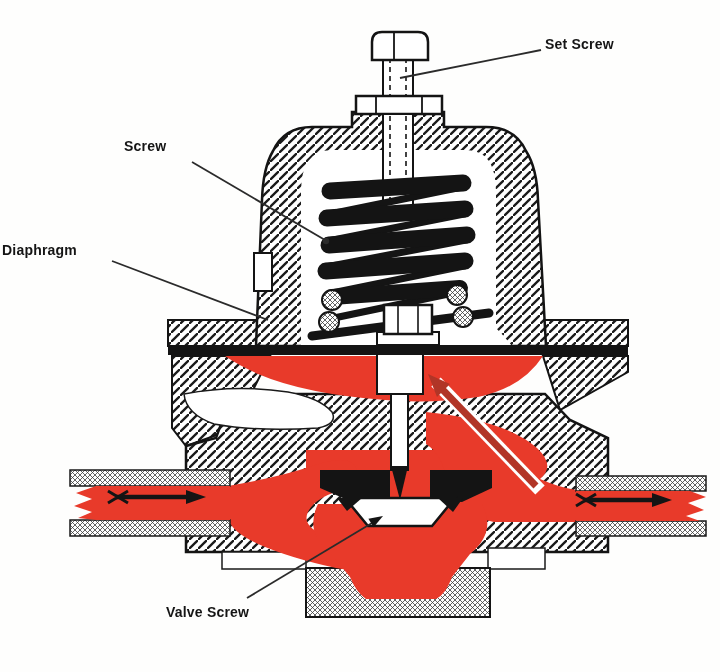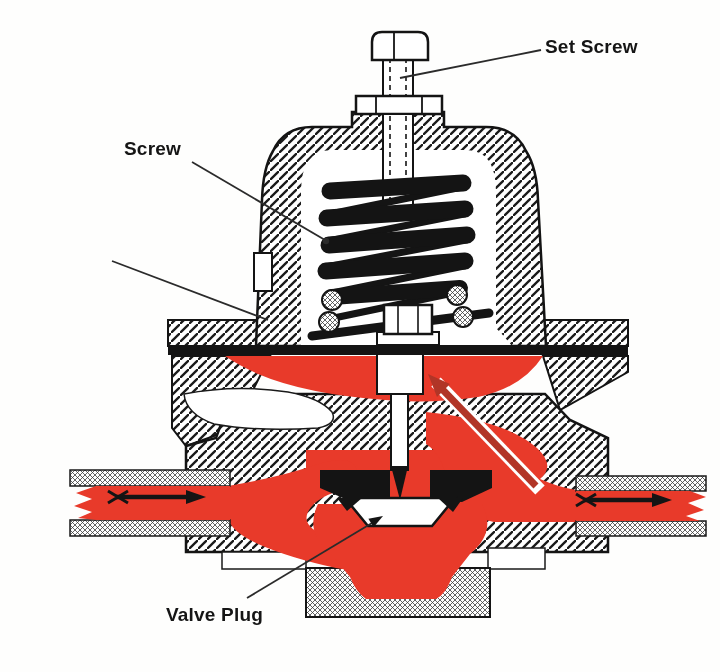--- a/index.html
+++ b/index.html
@@ -7,21 +7,21 @@
     position:relative;
     width:720px;height:672px;
     background:#fefefd;
     overflow:hidden;
     font-family:"Liberation Sans", sans-serif;
   }
   .stage svg{position:absolute;left:0;top:0;}
   .callout{
     position:absolute;
     font-weight:bold;
-    font-size:19px;
+    font-size:14px;
     letter-spacing:.2px;
     color:#151515;
     white-space:nowrap;
     user-select:none;
   }
   .lbl-set-screw{left:545px;top:36px;}
   .lbl-spring{left:124px;top:138px;}
   .lbl-diaphragm{left:2px;top:242px;}
   .lbl-valve-plug{left:166px;top:604px;}
 </style>
@@ -152,14 +152,15 @@
     <path d="M192,162 L325,240"></path>
     <circle cx="326" cy="241" r="3.2" fill="var(--leader)" stroke="none"></circle>
     <path d="M112,261 L268,320"></path>
     <path d="M247,598 L372,523"></path>
     <path d="M383,516 L373.6,527.3 L368.4,518.7 Z" fill="var(--ink)" stroke="none"></path>
   </g>
 </svg>
 
   <div class="callout lbl-set-screw">Set Screw</div>
   <div class="callout lbl-spring">Screw</div>
-  <div class="callout lbl-valve-plug">Valve Plug</div>
+  <div class="callout lbl-diaphragm">Diaphragm</div>
+  <div class="callout lbl-valve-plug">Valve Screw</div>
 </div>
 
 </body></html>

